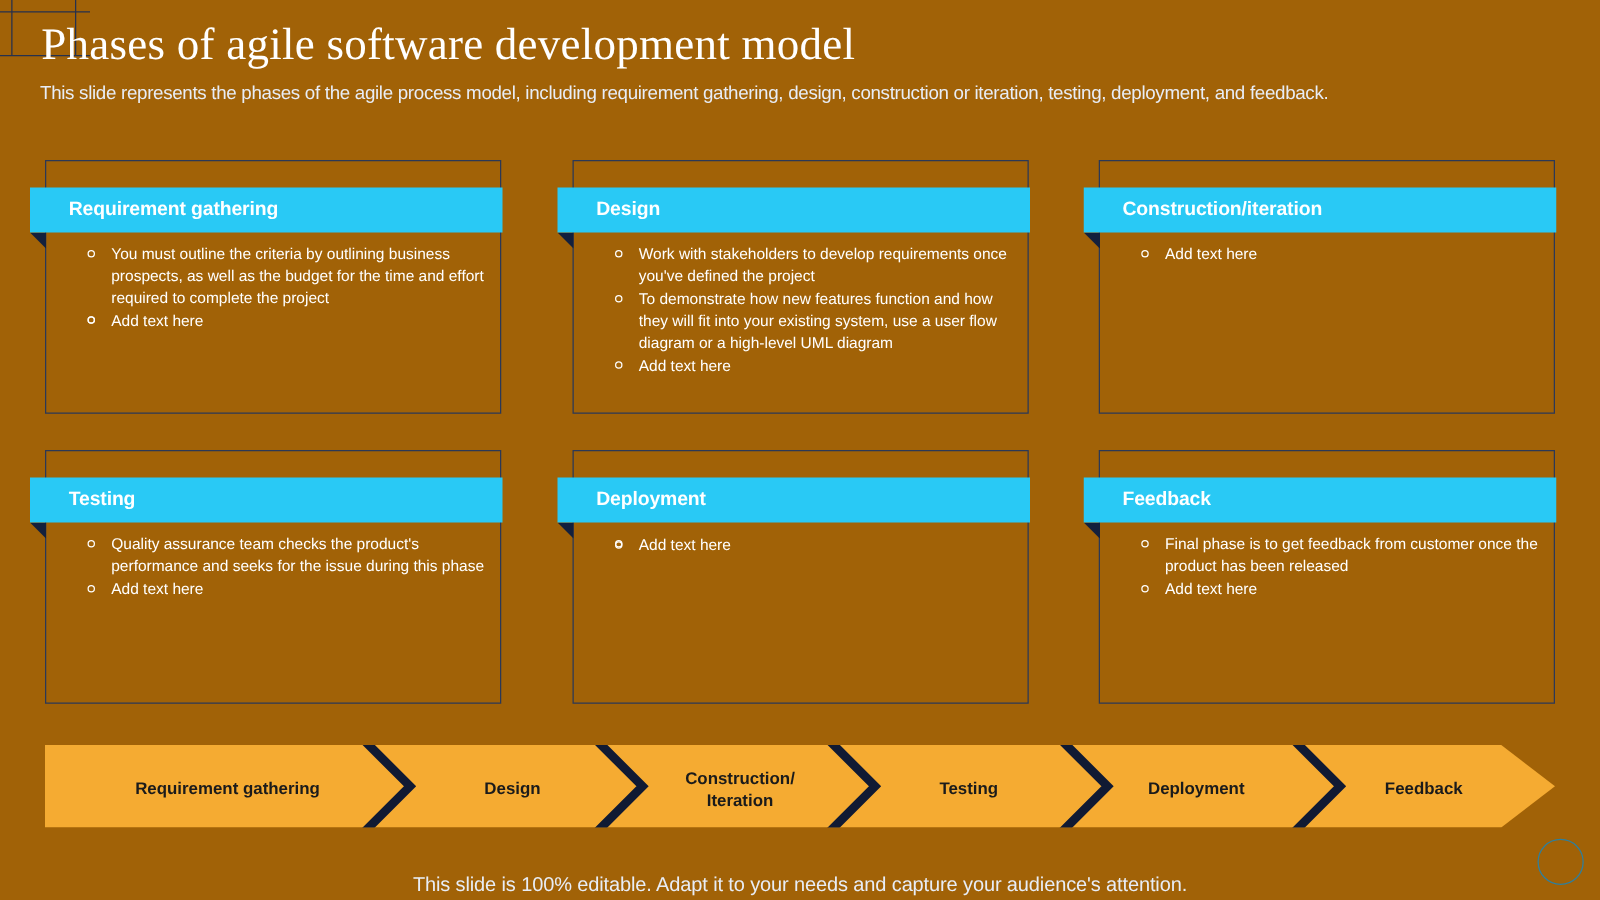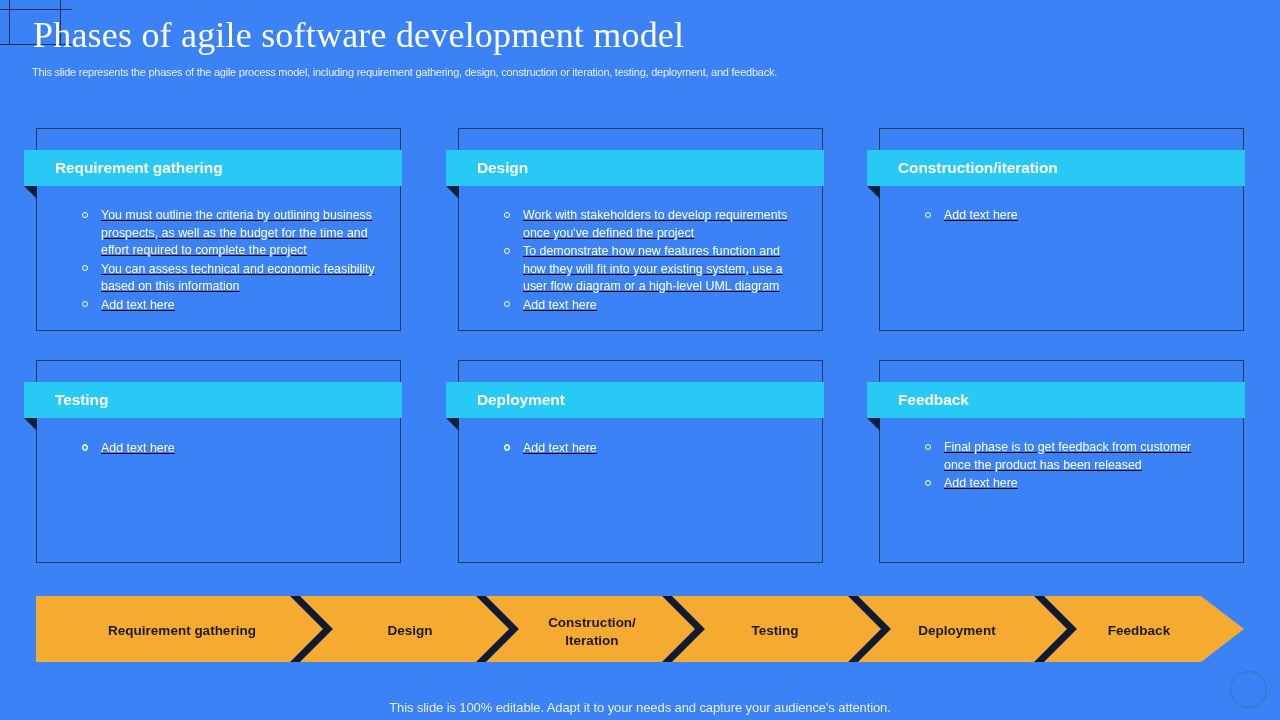--- a/index.html
+++ b/index.html
@@ -3,21 +3,21 @@
 <meta charset="utf-8">
 <style>
   html,body{margin:0;padding:0;}
   body{
     width:1280px;height:720px;
     background:#101a33;
     font-family:"Liberation Sans", sans-serif;
     overflow:hidden;
     position:relative;
   }
-  .slide{position:absolute;inset:0;background:#3b82f6;overflow:hidden;}
+  .slide{position:absolute;inset:0;background:#a16207;overflow:hidden;}
 
   
   .grid-line{position:absolute;background:#26314e;}
   .gl-v1{left:9px;top:0;width:1px;height:44px;}
   .gl-v2{left:60px;top:0;width:1px;height:44px;}
   .gl-h1{left:0;top:9px;height:1px;width:72px;}
   .gl-h2{left:0;top:44px;height:1px;width:72px;}
 
   .deco-circle{
     position:absolute;right:13px;bottom:12px;
@@ -27,21 +27,21 @@
 
   
   .title{
     position:absolute;left:33px;top:14px;
     font-family:"Liberation Serif", serif;
     font-size:36px;color:#ffffff;letter-spacing:.2px;
     white-space:nowrap;font-weight:400;
   }
   .subtitle{
     position:absolute;left:32px;top:66px;
-    font-size:11px;color:#e8edf6;white-space:nowrap;
+    font-size:15px;color:#e8edf6;white-space:nowrap;
     letter-spacing:-.25px;
   }
 
   
   .cards{position:absolute;left:0;top:128px;width:1280px;}
   .row{position:relative;height:232px;}
   .card{
     position:absolute;top:0;width:365px;height:203px;
     border:1px solid #2b3857;background:transparent;
     box-sizing:border-box;
@@ -60,21 +60,21 @@
     margin-left:31px;letter-spacing:-.1px;white-space:nowrap;
   }
   .fold{
     position:absolute;left:0;top:36px;width:13px;height:13px;
     background:#13203d;
     clip-path:polygon(0 0,100% 0,100% 100%);
   }
 
   .bullets{
     position:absolute;left:31px;right:10px;top:66px;
-    margin:12px;padding:0;list-style:none;text-decoration:underline;
+    margin:0;padding:0;list-style:none;
   }
   .bullets li{
     position:relative;padding-left:21px;
     font-size:12.4px;line-height:17.6px;color:#ffffff;
     margin-bottom:1px;
   }
   .bullets li .marker{
     position:absolute;left:2px;top:4.5px;
     width:6px;height:6px;border-radius:50%;
     border:1.1px solid #ffffff;box-sizing:border-box;
@@ -85,21 +85,21 @@
   .process svg{display:block;}
   .chev-label{
     font-family:"Liberation Sans", sans-serif;
     font-size:13.5px;font-weight:bold;fill:#1b1b1b;
     text-anchor:middle;
   }
 
   
   .footer{
     position:absolute;left:0;right:0;top:700px;
-    text-align:center;font-size:13px;color:#e8edf6;
+    text-align:center;font-size:16px;color:#e8edf6;
     letter-spacing:-.1px;
   }
 </style>
 </head>
 <body>
 
 <div class="slide">
 
   <div class="grid-line gl-v1"></div>
   <div class="grid-line gl-v2"></div>
@@ -114,21 +114,21 @@
 
       <div class="card c0">
         <div class="banner-wrap">
           <div class="banner">
             <span class="banner-title">Requirement gathering</span>
           </div>
           <div class="fold"></div>
         </div>
         <ul class="bullets">
           <li><span class="marker"></span><span>You must outline the criteria by outlining business prospects, as well as the budget for the time and effort required to complete the project</span></li>
-          <li><span class="marker"></span><span>You can assess technical and economic feasibility based on this information</span></li>
+          <li><span class="marker"></span></li>
           <li><span class="marker"></span><span>Add text here</span></li>
         </ul>
       </div>
 
       <div class="card c1">
         <div class="banner-wrap">
           <div class="banner">
             <span class="banner-title">Design</span>
           </div>
           <div class="fold"></div>
@@ -157,21 +157,21 @@
     <div class="row">
 
       <div class="card c0">
         <div class="banner-wrap">
           <div class="banner">
             <span class="banner-title">Testing</span>
           </div>
           <div class="fold"></div>
         </div>
         <ul class="bullets">
-          <li><span class="marker"></span></li>
+          <li><span class="marker"></span><span>Quality assurance team checks the product's performance and seeks for the issue during this phase</span></li>
           <li><span class="marker"></span><span>Add text here</span></li>
         </ul>
       </div>
 
       <div class="card c1">
         <div class="banner-wrap">
           <div class="banner">
             <span class="banner-title">Deployment</span>
           </div>
           <div class="fold"></div>

